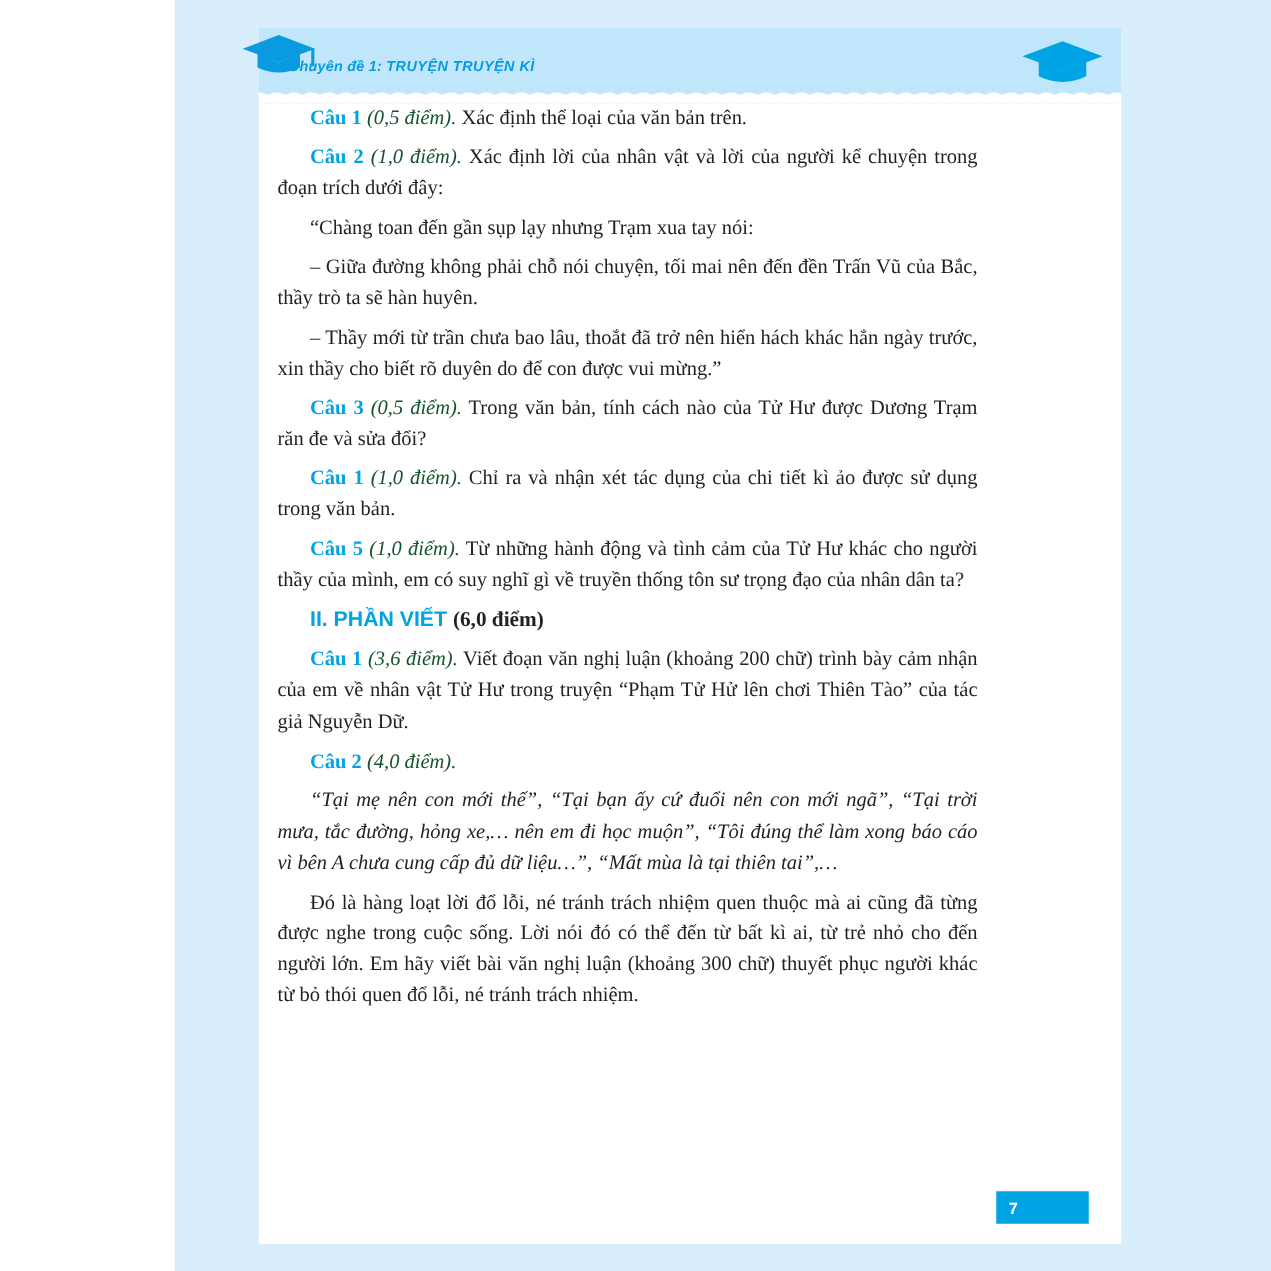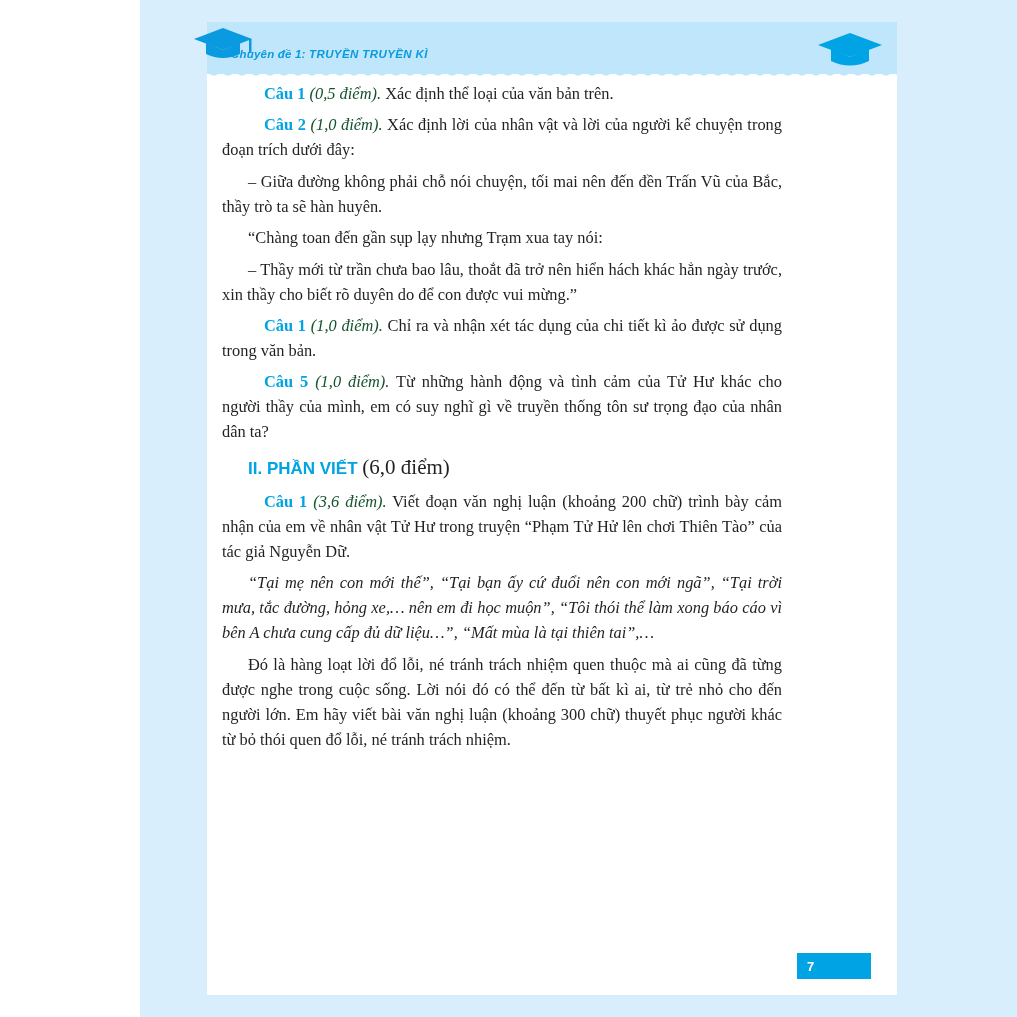--- a/index.html
+++ b/index.html
@@ -137,42 +137,41 @@
     text-align: justify;
   }
   .content p {
     margin: 0 0 6.5px 0;
     text-indent: 26px;
   }
 
   .q-label {
     color: #00a3e4;
     font-weight: bold;
-    margin-left: 16px;
   }
   .q-score {
     color: #14532d;
     font-style: italic;
     font-weight: normal;
   }
   .quote { font-style: italic; }
   .section-head {
     margin: 22px 0 8px 0;
     text-indent: 0;
     font-family: "Liberation Sans", sans-serif;
     font-size: 17px;
     font-weight: bold;
     color: #00a3e4;
   }
   .section-head .sh-score {
     font-family: "Liberation Serif", serif;
-    font-weight: normal;
+    font-weight: bold;
     font-style: normal;
     color: #231f20;
-    font-size: 21px;
+    font-size: 17px;
   }
 
   
   .page-num {
     position: absolute;
     left: 797px;
     top: 953px;
     width: 74px;
     height: 26px;
     background: #00a3e4;
@@ -196,21 +195,21 @@
   <div class="wave-strip"></div>
 
   <div class="header">
     <svg class="cap-icon" viewBox="0 0 62 36">
       <polygon points="31,2 60,13 31,24 2,13" fill="#0a9ae0"></polygon>
       <path d="M14 17 L14 28 Q31 36 48 28 L48 17 L31 24 Z" fill="#0a9ae0"></path>
       <rect x="57" y="13" width="2.5" height="14" fill="#0a9ae0"></rect>
     </svg>
     <div class="header-title">
       <span>Chuyên đề 1:</span>
-      <span class="emph">TRUYỀN TRUYỀN KÌ</span>
+      <span class="emph">TRUYỆN TRUYỆN KÌ</span>
     </div>
   </div>
 
   <div class="side-tab">
     <svg class="side-cap" viewBox="0 0 70 40">
       <polygon points="35,3 67,15 35,27 3,15" fill="#00a3e4"></polygon>
       <path d="M16 19 L16 31 Q35 40 54 31 L54 19 L35 27 Z" fill="#00a3e4"></path>
     </svg>
     <div class="side-rot">
       
@@ -223,24 +222,28 @@
     <p>
       <span class="q-label">Câu 1</span>
       <span class="q-score">(0,5 điểm).</span><span> Xác định thể loại của văn bản trên.</span>
     </p>
 
     <p>
       <span class="q-label">Câu 2</span>
       <span class="q-score">(1,0 điểm).</span><span> Xác định lời của nhân vật và lời của người kể chuyện trong đoạn trích dưới đây:</span>
     </p>
 
+    <p>“Chàng toan đến gần sụp lạy nhưng Trạm xua tay nói:</p>
     <p>– Giữa đường không phải chỗ nói chuyện, tối mai nên đến đền Trấn Vũ của Bắc, thầy trò ta sẽ hàn huyên.</p>
-    <p>“Chàng toan đến gần sụp lạy nhưng Trạm xua tay nói:</p>
     <p>– Thầy mới từ trần chưa bao lâu, thoắt đã trở nên hiển hách khác hẳn ngày trước, xin thầy cho biết rõ duyên do để con được vui mừng.”</p>
 
+    <p>
+      <span class="q-label">Câu 3</span>
+      <span class="q-score">(0,5 điểm).</span><span> Trong văn bản, tính cách nào của Tử Hư được Dương Trạm răn đe và sửa đổi?</span>
+    </p>
 
     <p>
       <span class="q-label">Câu 1</span>
       <span class="q-score">(1,0 điểm).</span><span> Chỉ ra và nhận xét tác dụng của chi tiết kì ảo được sử dụng trong văn bản.</span>
     </p>
 
     <p>
       <span class="q-label">Câu 5</span>
       <span class="q-score">(1,0 điểm).</span><span> Từ những hành động và tình cảm của Tử Hư khác cho người thầy của mình, em có suy nghĩ gì về truyền thống tôn sư trọng đạo của nhân dân ta?</span>
     </p>
@@ -248,21 +251,25 @@
     <p class="section-head">
       <span>II. PHẦN VIẾT</span>
       <span class="sh-score">(6,0 điểm)</span>
     </p>
 
     <p>
       <span class="q-label">Câu 1</span>
       <span class="q-score">(3,6 điểm).</span><span> Viết đoạn văn nghị luận (khoảng 200 chữ) trình bày cảm nhận của em về nhân vật Tử Hư trong truyện “Phạm Tử Hử lên chơi Thiên Tào” của tác giả Nguyễn Dữ.</span>
     </p>
 
-
-    <p class="quote">“Tại mẹ nên con mới thế”, “Tại bạn ấy cứ đuổi nên con mới ngã”, “Tại trời mưa, tắc đường, hỏng xe,… nên em đi học muộn”, “Tôi thói thể làm xong báo cáo vì bên A chưa cung cấp đủ dữ liệu…”, “Mất mùa là tại thiên tai”,…</p>
+    <p>
+      <span class="q-label">Câu 2</span>
+      <span class="q-score">(4,0 điểm).</span><span></span>
+    </p>
+
+    <p class="quote">“Tại mẹ nên con mới thế”, “Tại bạn ấy cứ đuổi nên con mới ngã”, “Tại trời mưa, tắc đường, hỏng xe,… nên em đi học muộn”, “Tôi đúng thể làm xong báo cáo vì bên A chưa cung cấp đủ dữ liệu…”, “Mất mùa là tại thiên tai”,…</p>
     <p>Đó là hàng loạt lời đổ lỗi, né tránh trách nhiệm quen thuộc mà ai cũng đã từng được nghe trong cuộc sống. Lời nói đó có thể đến từ bất kì ai, từ trẻ nhỏ cho đến người lớn. Em hãy viết bài văn nghị luận (khoảng 300 chữ) thuyết phục người khác từ bỏ thói quen đổ lỗi, né tránh trách nhiệm.</p>
 
   </div>
 
   <div class="page-num">7</div>
 
 </div>
 
 </body></html>

